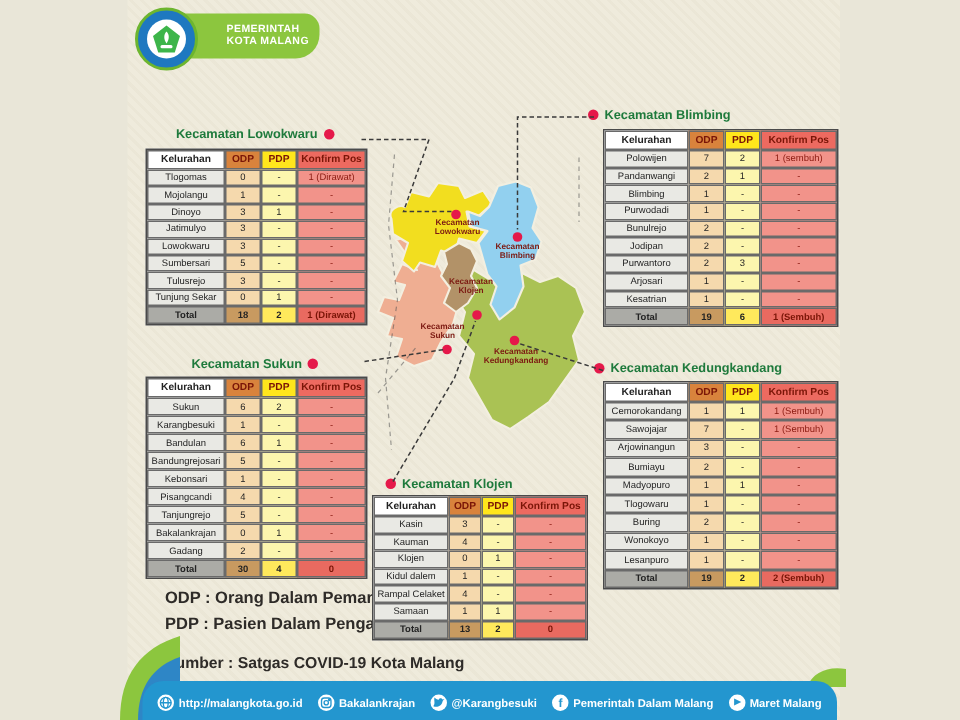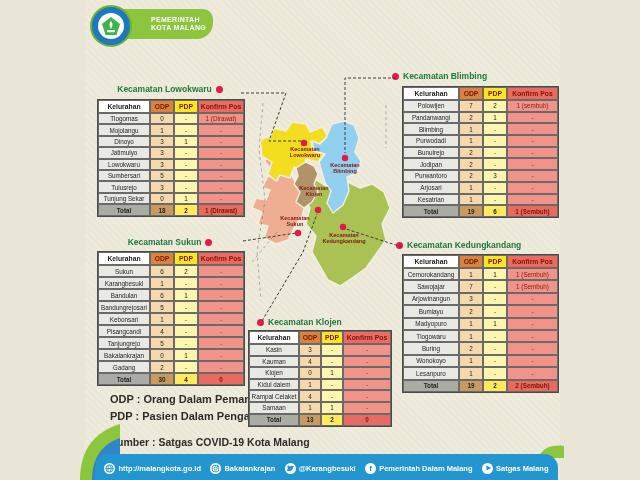--- a/index.html
+++ b/index.html
@@ -508,18 +508,18 @@
     <div class="fitem">
       <span class="fi">f</span>
       <span>Pemerintah Dalam Malang</span>
     </div>
     <div class="fitem">
       <span class="fi">
         <svg width="8" height="8" viewBox="0 0 10 10">
               <polygon points="3,2 9,5 3,8" fill="#2396cf"></polygon>
             </svg>
       </span>
-      <span>Satgas Malang</span>
+      <span>Maret Malang</span>
     </div>
   </div>
 
  </div>
 </div>
 
 </body></html>

